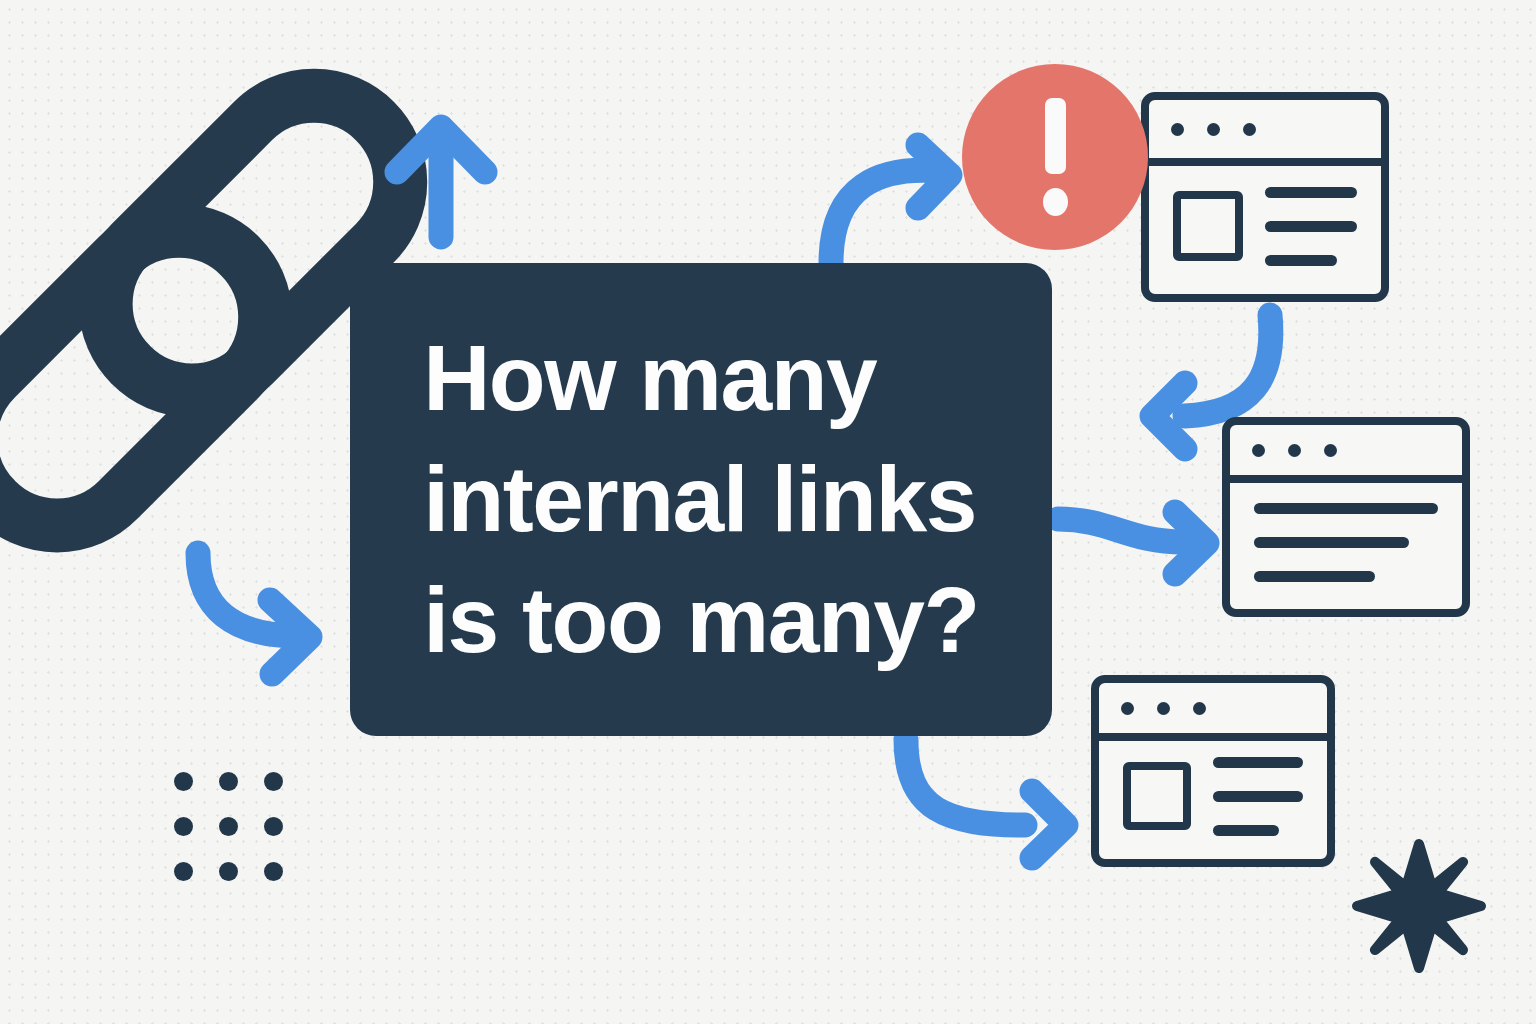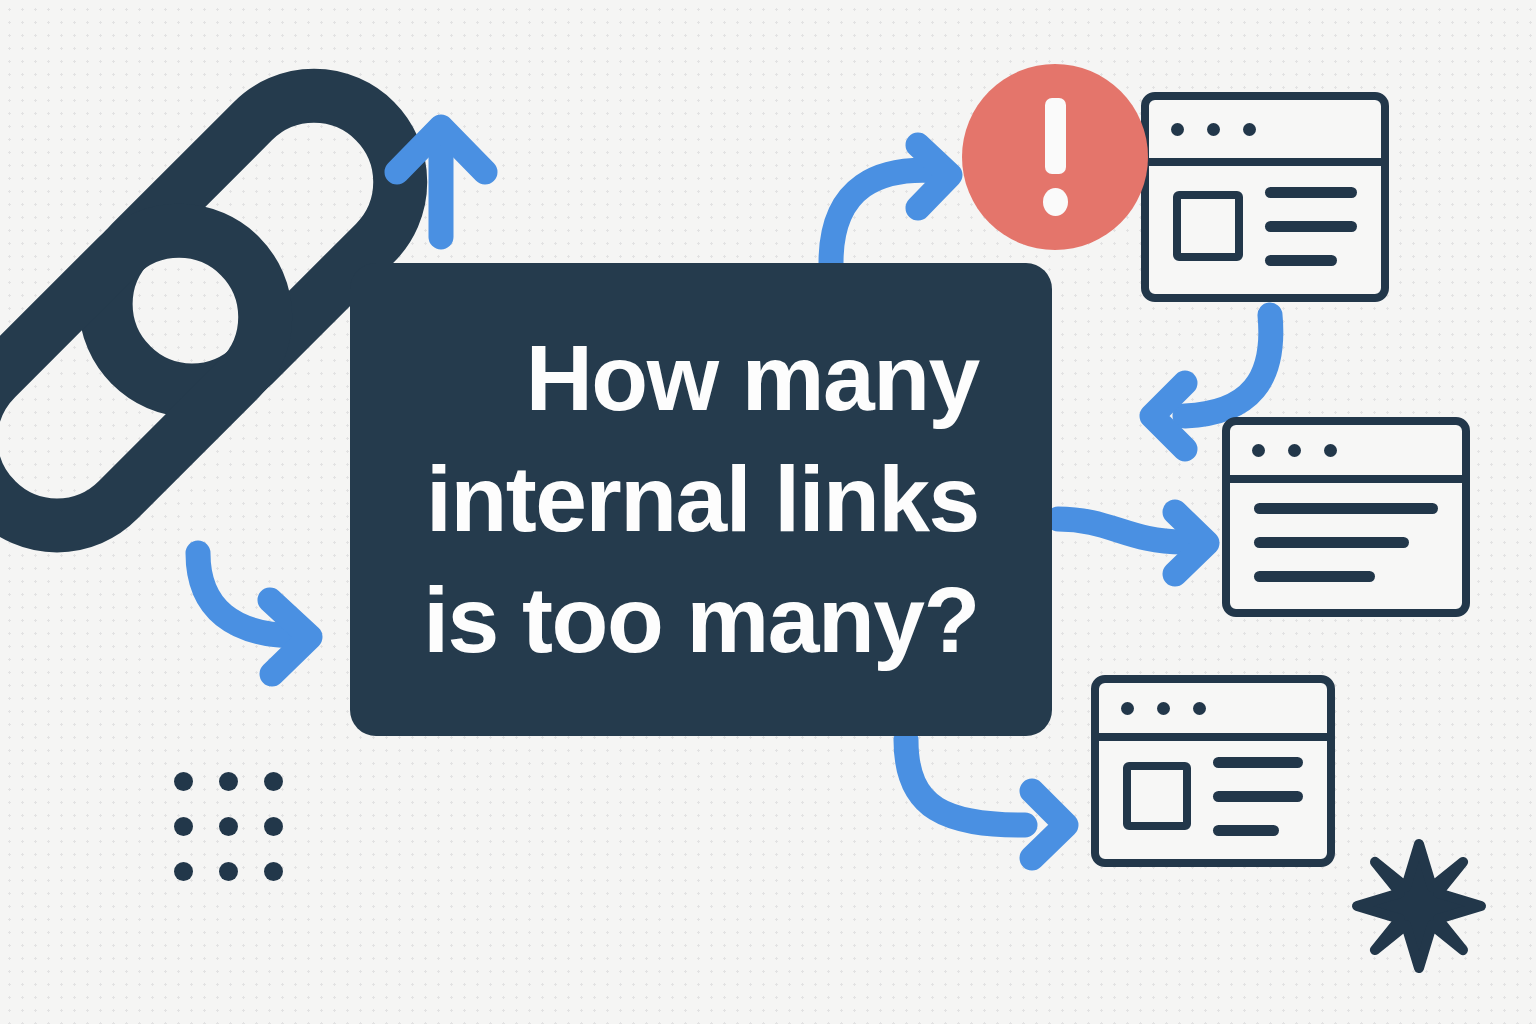--- a/index.html
+++ b/index.html
@@ -43,21 +43,21 @@
     justify-content: center;
     z-index: 5;
   }
   #hero-card-title {
     color: #fdfdfd;
     font-family: "Liberation Sans", sans-serif;
     font-weight: 700;
     font-size: 93px;
     line-height: 1.30;
     letter-spacing: -1.5px;
-    text-align: right;
+    text-align: left;
     margin: 16px;
     padding: 0 30px;
     white-space: pre-line;
   }
 
   
   #alert-badge {
     position: absolute;
     left: 962px;
     top: 64px;

